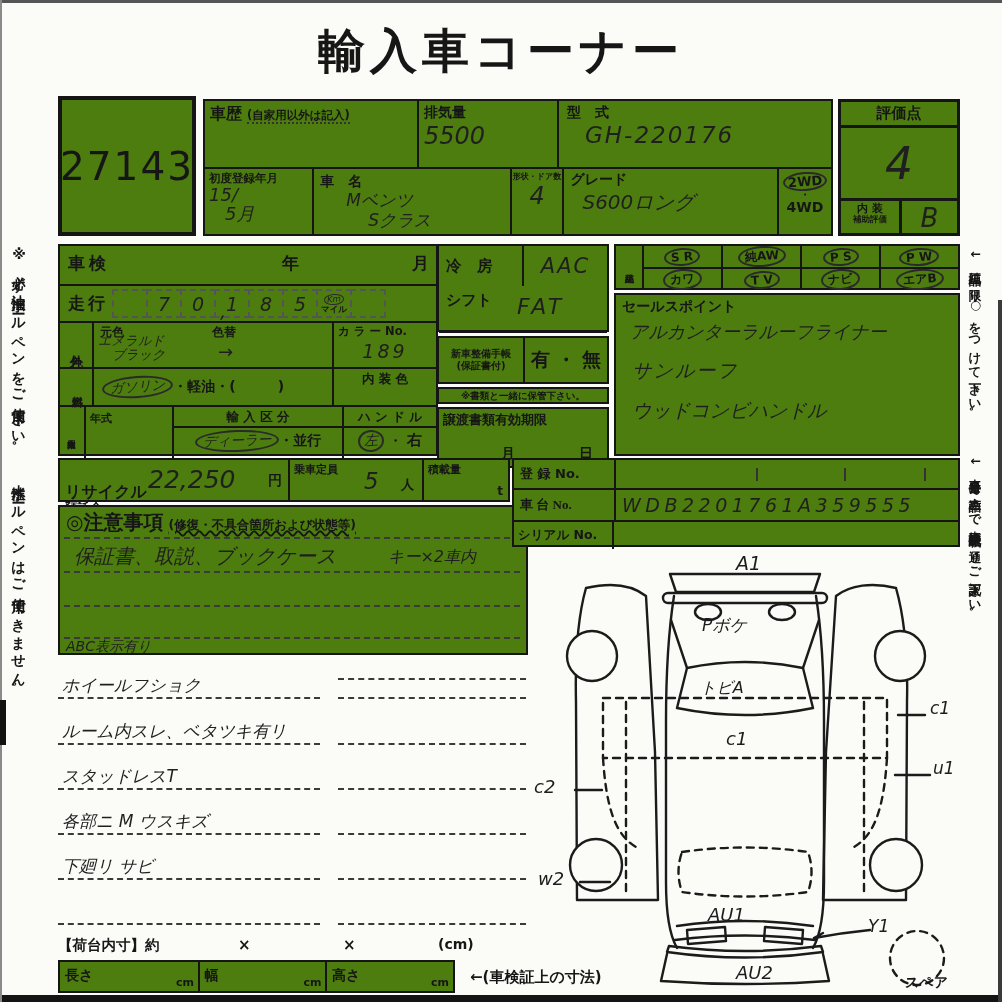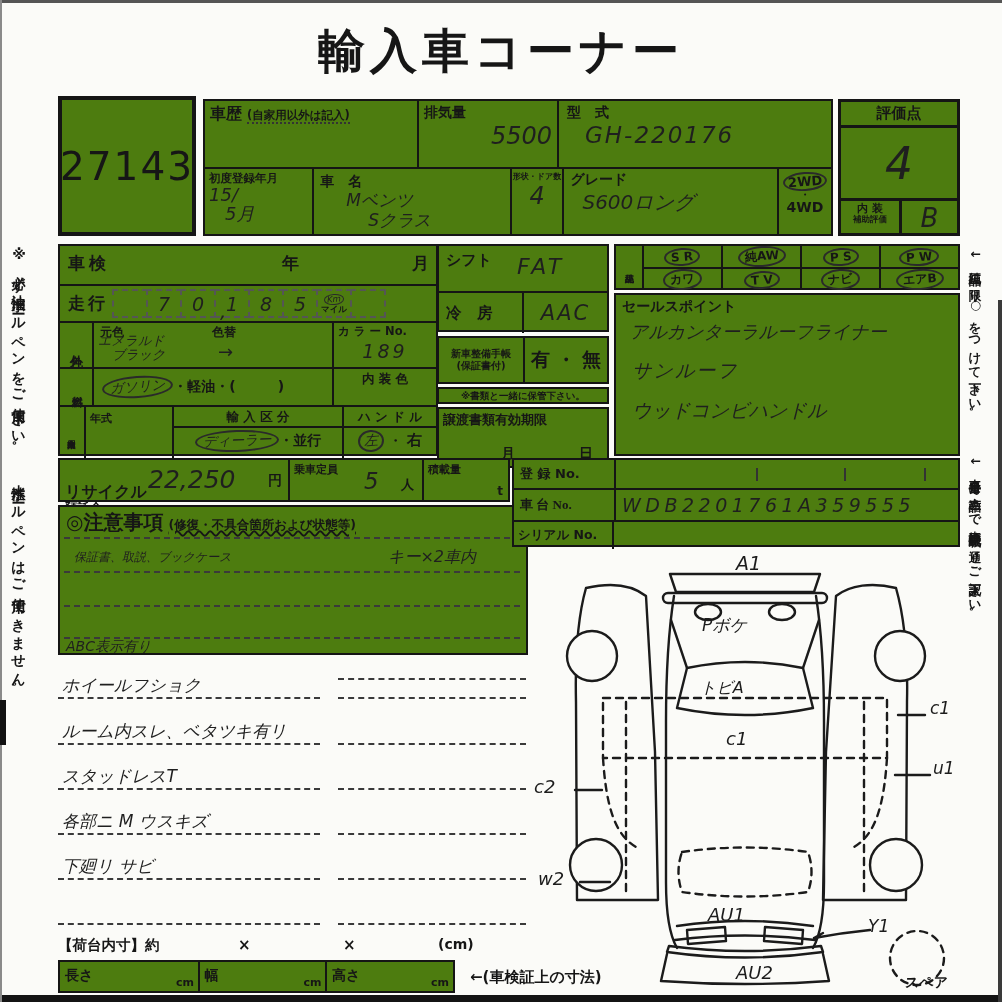--- a/index.html
+++ b/index.html
@@ -38,21 +38,21 @@
   </div>
 
   <div class="abs bx" style="left:203px;top:99px;width:630px;height:137px;">
     <div style="display:flex;height:66px;border-bottom:2.5px solid #151515;">
       <div class="abs" style="position:relative;width:214px;border-right:2.5px solid #151515;padding:3px 5px;">
         <span class="lbl" style="font-size:16px;">車歴</span>
         <span class="lbl" style="font-size:11.5px;border-bottom:2px dotted #333;">(自家用以外は記入)</span>
       </div>
       <div style="position:relative;width:128px;border-right:2.5px solid #151515;padding:3px 5px;">
         <div class="lbl" style="font-size:14px;">排気量</div>
-        <div class="hw" style="font-size:24px;text-align:right;">5500</div>
+        <div class="hw" style="font-size:24px;text-align:left;">5500</div>
       </div>
       <div style="position:relative;flex:1;padding:3px 8px;">
         <div class="lbl" style="font-size:14px;">型　式</div>
         <div class="hw" style="font-size:23px;letter-spacing:2px;padding-left:18px;">GH-220176</div>
       </div>
     </div>
     <div style="display:flex;height:66px;">
       <div style="position:relative;width:106px;border-right:2.5px solid #151515;padding:2px 4px;">
         <div class="lbl" style="font-size:11.5px;">初度登録年月</div>
         <div class="hw" style="font-size:18px;line-height:1.05;">
@@ -164,27 +164,27 @@
         <div style="text-align:center;padding-top:2px;">
           <span class="circ hw" style="font-size:14px;padding:0 4px;">左</span>
           <span class="lbl" style="font-size:13px;">・</span>
           <span class="lbl" style="font-size:15px;">右</span>
         </div>
       </div>
     </div>
   </div>
 
   <div class="abs bx" style="left:437px;top:244px;width:172px;height:88px;">
+    <div style="position:relative;height:40px;display:flex;">
+      <span class="lbl" style="width:76px;border-right:2.5px solid #151515;font-size:15.5px;display:flex;align-items:center;padding-left:7px;">冷　房</span>
+      <span class="hw" style="flex:1;display:flex;align-items:center;justify-content:center;font-size:21px;letter-spacing:2px;">AAC</span>
+    </div>
     <div style="position:relative;height:45px;border-bottom:2.5px solid #151515;">
       <span class="lbl" style="position:absolute;left:7px;top:5px;font-size:15px;">シフト</span>
       <span class="hw" style="position:absolute;left:78px;top:8px;font-size:22px;letter-spacing:3px;">FAT</span>
-    </div>
-    <div style="position:relative;height:40px;display:flex;">
-      <span class="lbl" style="width:76px;border-right:2.5px solid #151515;font-size:15.5px;display:flex;align-items:center;padding-left:7px;">冷　房</span>
-      <span class="hw" style="flex:1;display:flex;align-items:center;justify-content:center;font-size:21px;letter-spacing:2px;">AAC</span>
     </div>
   </div>
   <div class="abs bx" style="left:437px;top:336px;width:172px;height:48px;display:flex;">
     <div style="width:84px;border-right:2.5px solid #151515;text-align:center;display:flex;flex-direction:column;justify-content:center;line-height:1.25;">
       <span class="lbl" style="font-size:10px;">新車整備手帳</span>
       <span class="lbl" style="font-size:10px;">(保証書付)</span>
     </div>
     <div class="lbl" style="flex:1;display:flex;align-items:center;justify-content:center;font-size:19px;">有 ・ 無</div>
   </div>
   <div class="abs bx lbl" style="left:437px;top:387px;width:172px;height:17px;border-width:2px;font-size:9.5px;text-align:center;line-height:13px;">※書類と一緒に保管下さい。</div>
@@ -257,21 +257,21 @@
 
   <div class="abs bx" style="left:58px;top:505px;width:470px;height:150px;">
     <div style="padding:2px 6px;white-space:nowrap;">
       <span class="lbl" style="font-size:20px;">◎注意事項</span>
       <span class="lbl" style="font-size:12.5px;text-decoration:underline wavy 1.5px;">(修復・不具合箇所および状態等)</span>
     </div>
     <div class="dashline" style="position:absolute;left:4px;top:30px;width:456px;"></div>
     <div class="dashline" style="position:absolute;left:4px;top:64px;width:456px;"></div>
     <div class="dashline" style="position:absolute;left:4px;top:98px;width:456px;"></div>
     <div class="dashline" style="position:absolute;left:4px;top:130px;width:456px;"></div>
-    <span class="hw" style="position:absolute;left:14px;top:42px;font-size:12px;">保証書、取説、ブックケース</span>
+    <span class="hw" style="position:absolute;left:14px;top:36px;font-size:20px;">保証書、取説、ブックケース</span>
     <span class="hw" style="position:absolute;left:328px;top:40px;font-size:16px;">キー×2車内</span>
     <span class="hw" style="position:absolute;left:6px;top:131px;font-size:14px;">ABC表示有り</span>
   </div>
 
   <div class="abs" style="left:58px;top:654px;width:470px;height:282px;">
     <div class="dashline" style="position:absolute;left:280px;top:24px;width:188px;"></div>
     <div style="position:relative;height:45px;">
       <span class="hw" style="position:absolute;left:4px;bottom:2px;font-size:17px;">ホイールフショク</span>
       <span class="dashline" style="position:absolute;left:0;bottom:0;width:262px;"></span>
         <span class="dashline" style="position:absolute;left:280px;bottom:0;width:188px;"></span>

